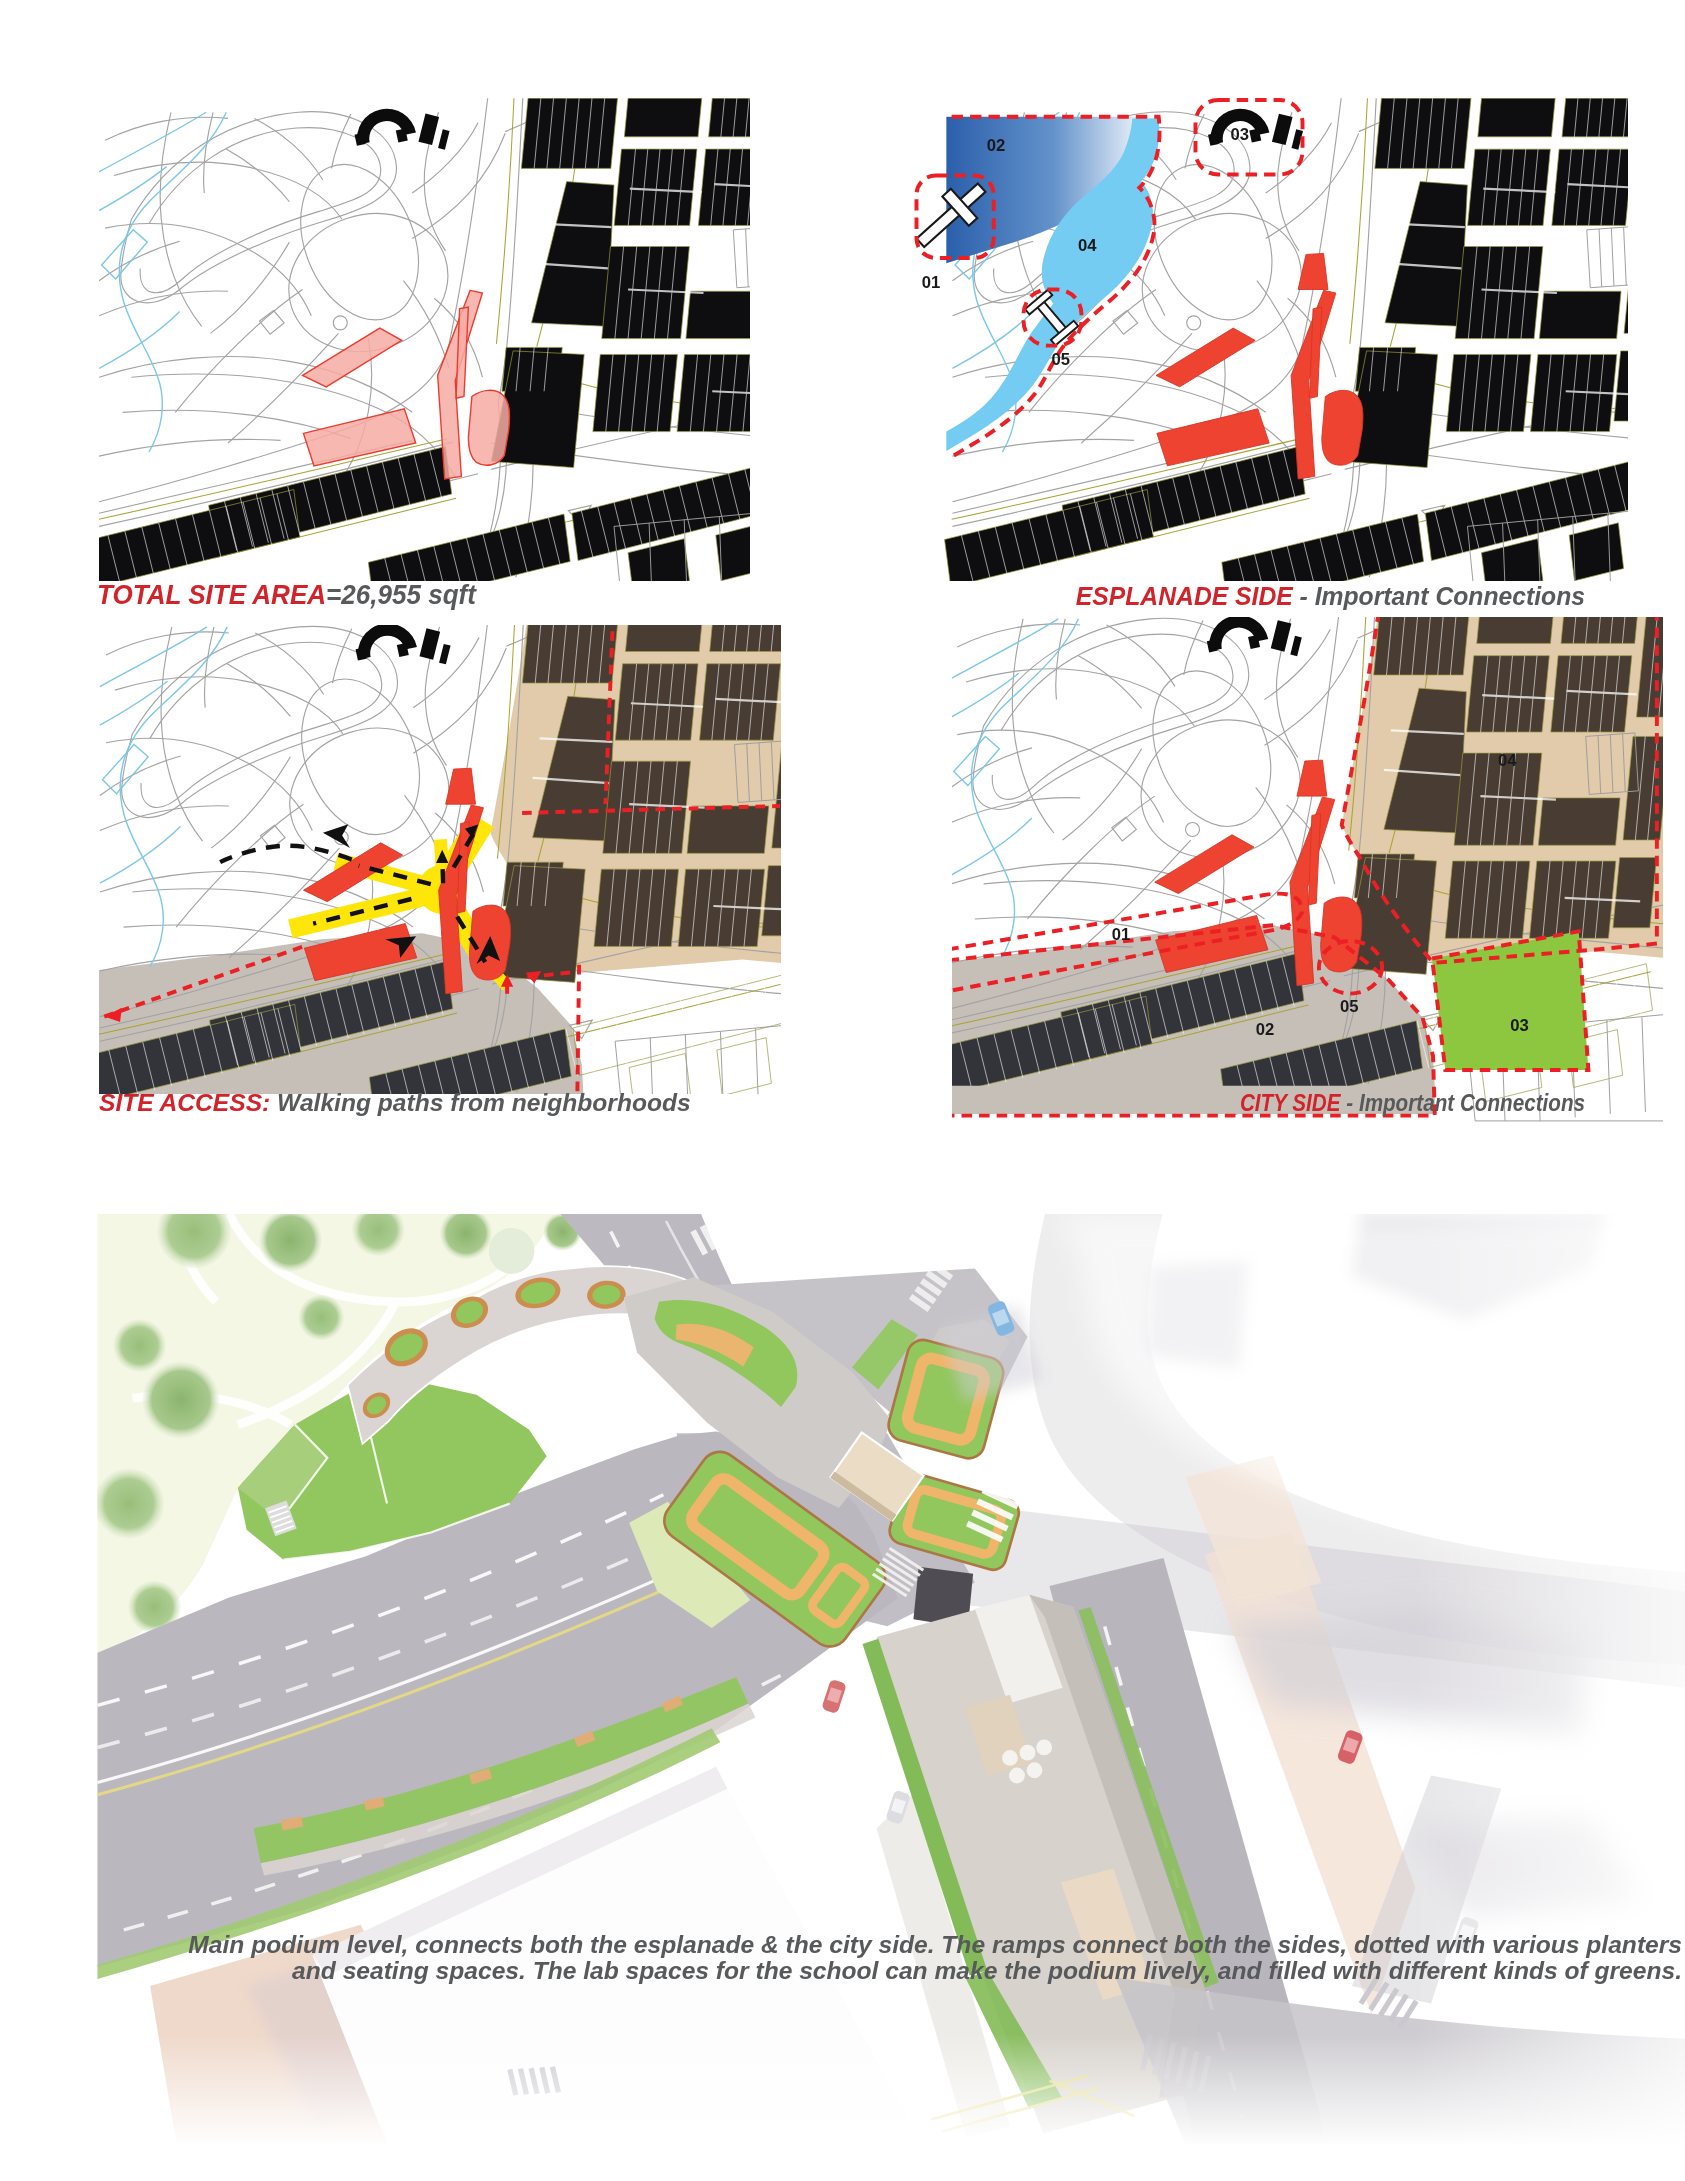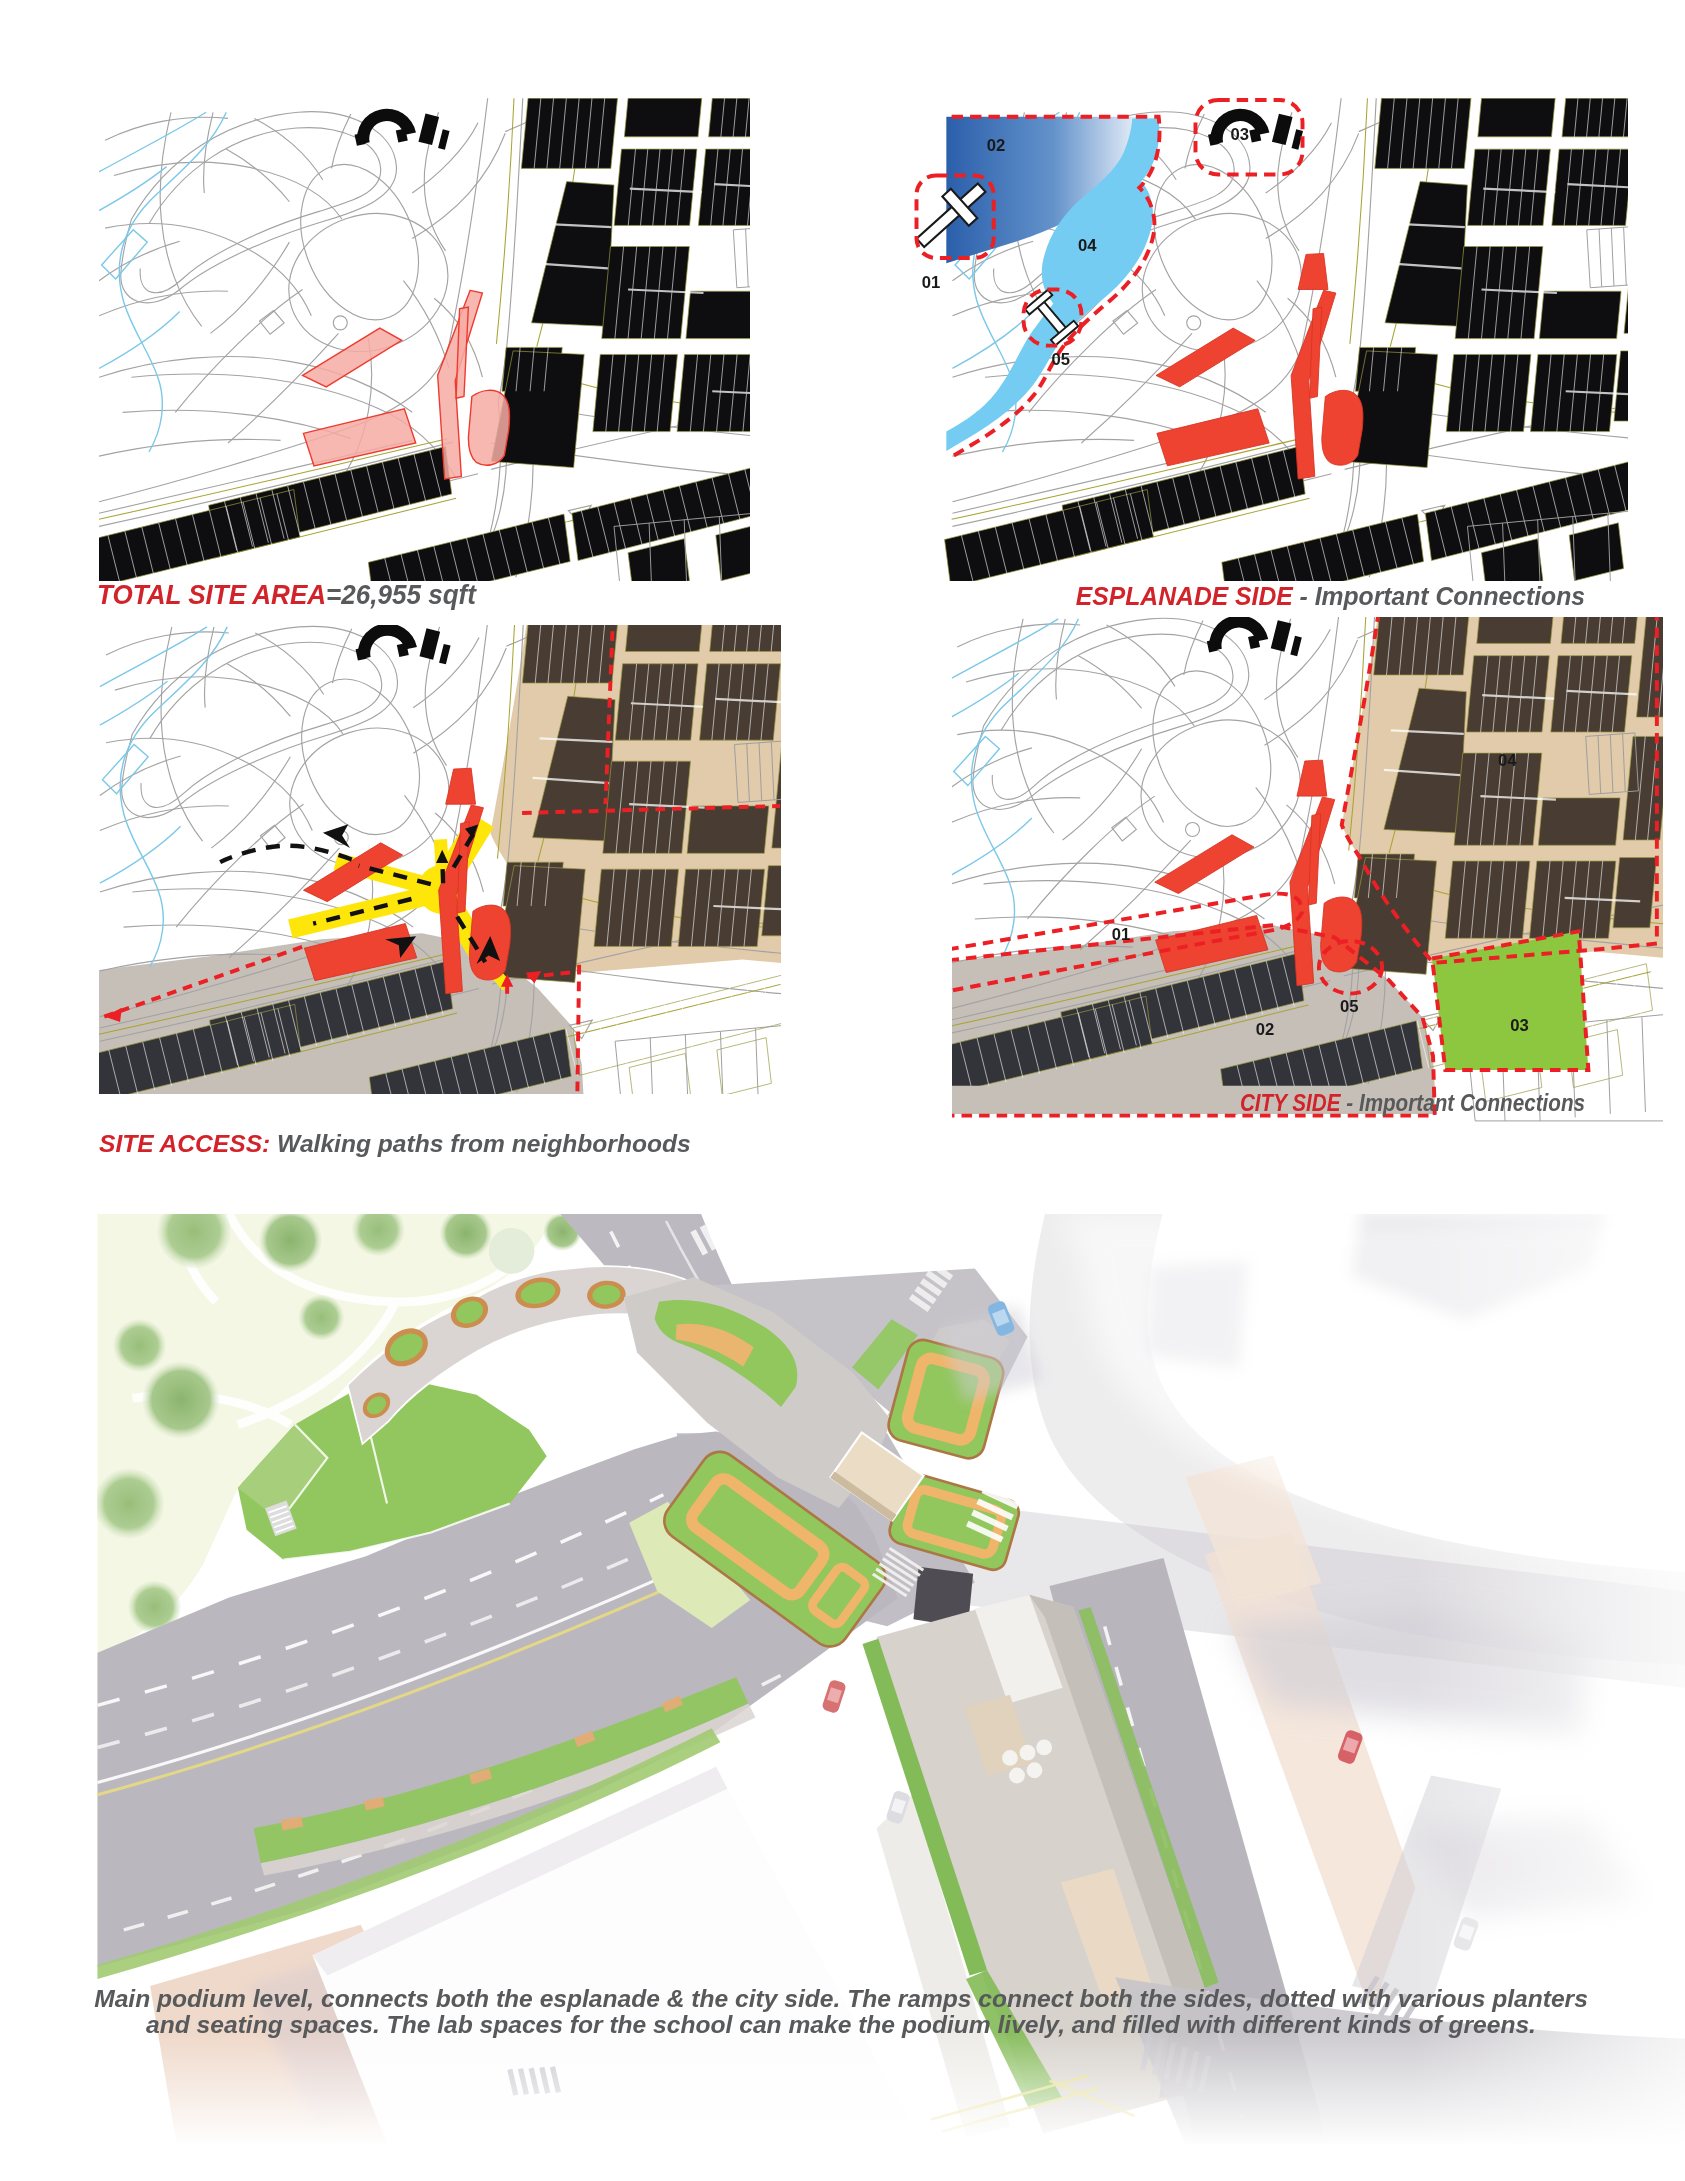--- a/index.html
+++ b/index.html
@@ -210,21 +210,21 @@
   <path d="M118,572 L345,492"></path>
   <path d="M577,546 L577,527"></path>
  </g>
  <g fill="#ec2024">
   <path d="M616,520 l-18,2 l10,12 Z"></path>
   <path d="M577,524 l-7,14 l14,0 Z"></path>
   <path d="M118,572 l20,-10 l-2,16 Z"></path>
  </g>
 </svg>
 
-<div class="abs lab" style="left:99px;top:1130px;font-size:24.6px"><span class="red">SITE ACCESS: </span><span class="gry">Walking paths from neighborhoods</span></div>
+<div class="abs lab" style="left:99px;top:1089px;font-size:24.6px"><span class="red">SITE ACCESS: </span><span class="gry">Walking paths from neighborhoods</span></div>
 
 <svg class="abs" style="left:952px;top:617px" width="711" height="518" viewBox="114 126 810 590">
  <use href="#basemap" style="--bgA:#e2cbab;--bgB:#c6bfb8;--bldA:#493c32;--bldB:#33333a;--bldC:transparent"></use>
 
  <path d="M110,660 L664,660 L664,692 L110,692 Z" fill="#c6bfb8"></path>
 
  <path d="M661,515 L828,484 L839,642 L676,642 Z" fill="#8dc63f"></path>
 
  <use href="#site" style="fill:#ee4331;stroke:#d93322;stroke-width:1"></use>
  <use href="#siteX" style="fill:#ee4331;stroke:#d93322;stroke-width:1"></use>
@@ -500,14 +500,14 @@
       </g>
  </g>
 
  <rect x="0" y="0" width="1810" height="1060" fill="#ffffff" opacity="0.05"></rect>
 
  <rect x="1500" y="0" width="310" height="1060" fill="url(#fadeR)" opacity="0.8"></rect>
  <rect x="0" y="935" width="1810" height="125" fill="url(#fadeB)"></rect>
  <path fill="#ffffff" opacity="0.6" d="M1090,0 L1810,0 L1810,395 C1610,385 1420,348 1290,288 C1196,244 1142,180 1130,110 C1124,72 1122,35 1090,0 Z" filter="url(#soft2)"></path>
 </svg>
 
-<div class="abs lab gry" style="left:0px;top:1986px;width:1682px;text-align:center;font-size:24.6px;line-height:26px">Main podium level, connects both the esplanade &amp; the city side. The ramps connect both the sides, dotted with various planters<br>and seating spaces. The lab spaces for the school can make the podium lively, and filled with different kinds of greens.</div>
+<div class="abs lab gry" style="left:0px;top:1932px;width:1682px;text-align:right;font-size:24.6px;line-height:26px">Main podium level, connects both the esplanade &amp; the city side. The ramps connect both the sides, dotted with various planters<br>and seating spaces. The lab spaces for the school can make the podium lively, and filled with different kinds of greens.</div>
 
 
 </body></html>

